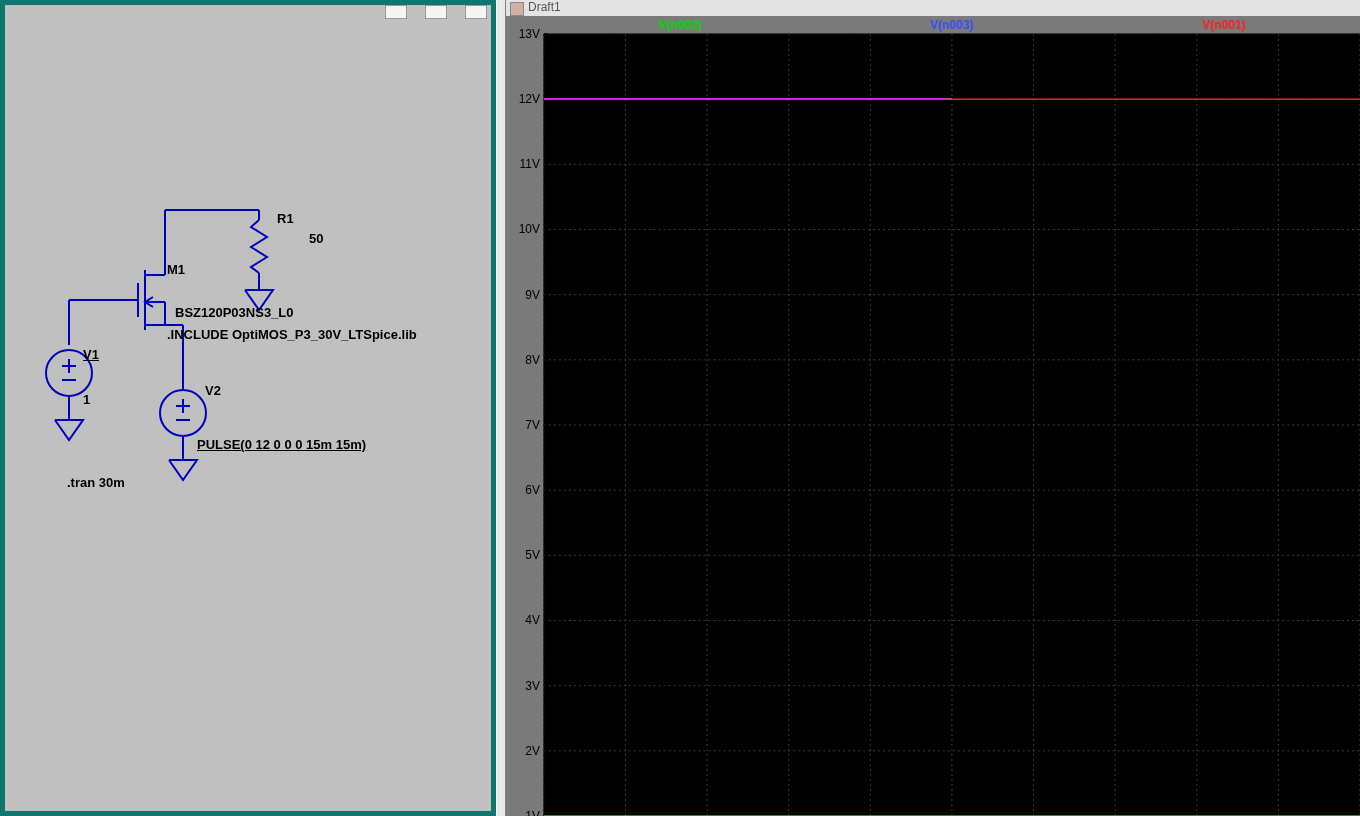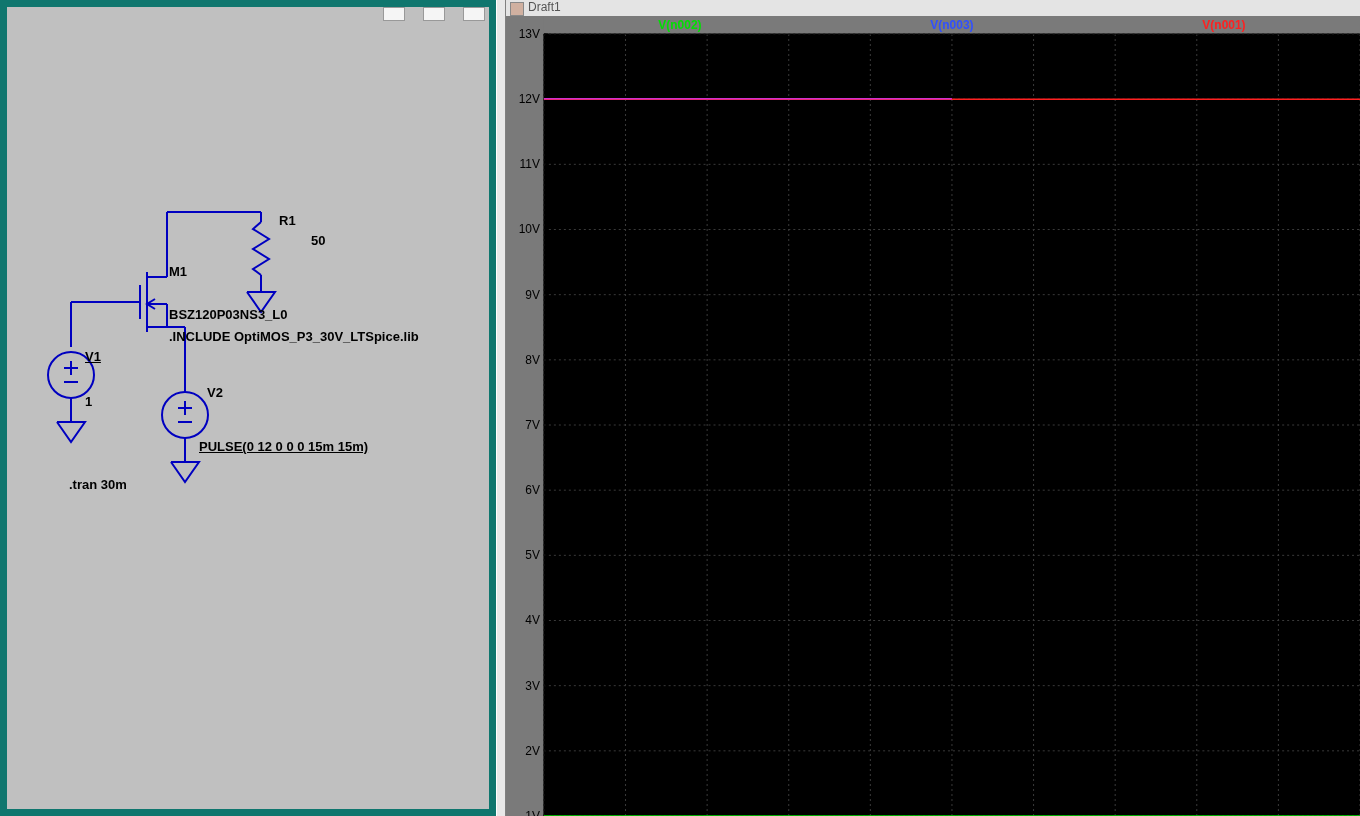--- a/index.html
+++ b/index.html
@@ -14,21 +14,21 @@
   .container {
     display: flex;
     width: 100%;
     height: 100%;
   }
   .schematic {
     width: 496px;
     height: 816px;
     background: #c0c0c0;
     position: relative;
-    border: 7px solid #0f766e;
+    border: 5px solid #0f766e;
     box-sizing: border-box;
   }
   .schematic .label {
     position: absolute;
     font-size: 13px;
     font-weight: bold;
     color: #000;
     white-space: nowrap;
   }
   .schematic svg {
@@ -140,21 +140,21 @@
 
         <line x1="178" y1="431" x2="178" y2="455"></line>
         <polyline points="164,455 192,455 178,475 164,455"></polyline>
       </g>
     </svg>
 
     <div class="label" style="left:272px; top:206px;">R1</div>
     <div class="label" style="left:272px; top:226px;margin-left:32px;">50</div>
 
     <div class="label" style="left:162px; top:257px;">M1</div>
-    <div class="label" style="left:162px; top:300px;">BSZ120P03NS3_L0</div>
+    <div class="label" style="left:162px; top:300px;padding-left:8px;">BSZ120P03NS3_L0</div>
     <div class="label" style="left:162px; top:322px;">.INCLUDE OptiMOS_P3_30V_LTSpice.lib</div>
 
     <div class="label" style="left:78px;  top:342px;text-decoration:underline;">V1</div>
     <div class="label" style="left:78px;  top:387px;">1</div>
 
     <div class="label" style="left:200px; top:378px;">V2</div>
     <div class="label" style="left:192px; top:432px;text-decoration:underline;">PULSE(0 12 0 0 0 15m 15m)</div>
 
     <div class="label" style="left:34px;  top:470px;margin-left:28px;">.tran 30m</div>
   </div>

